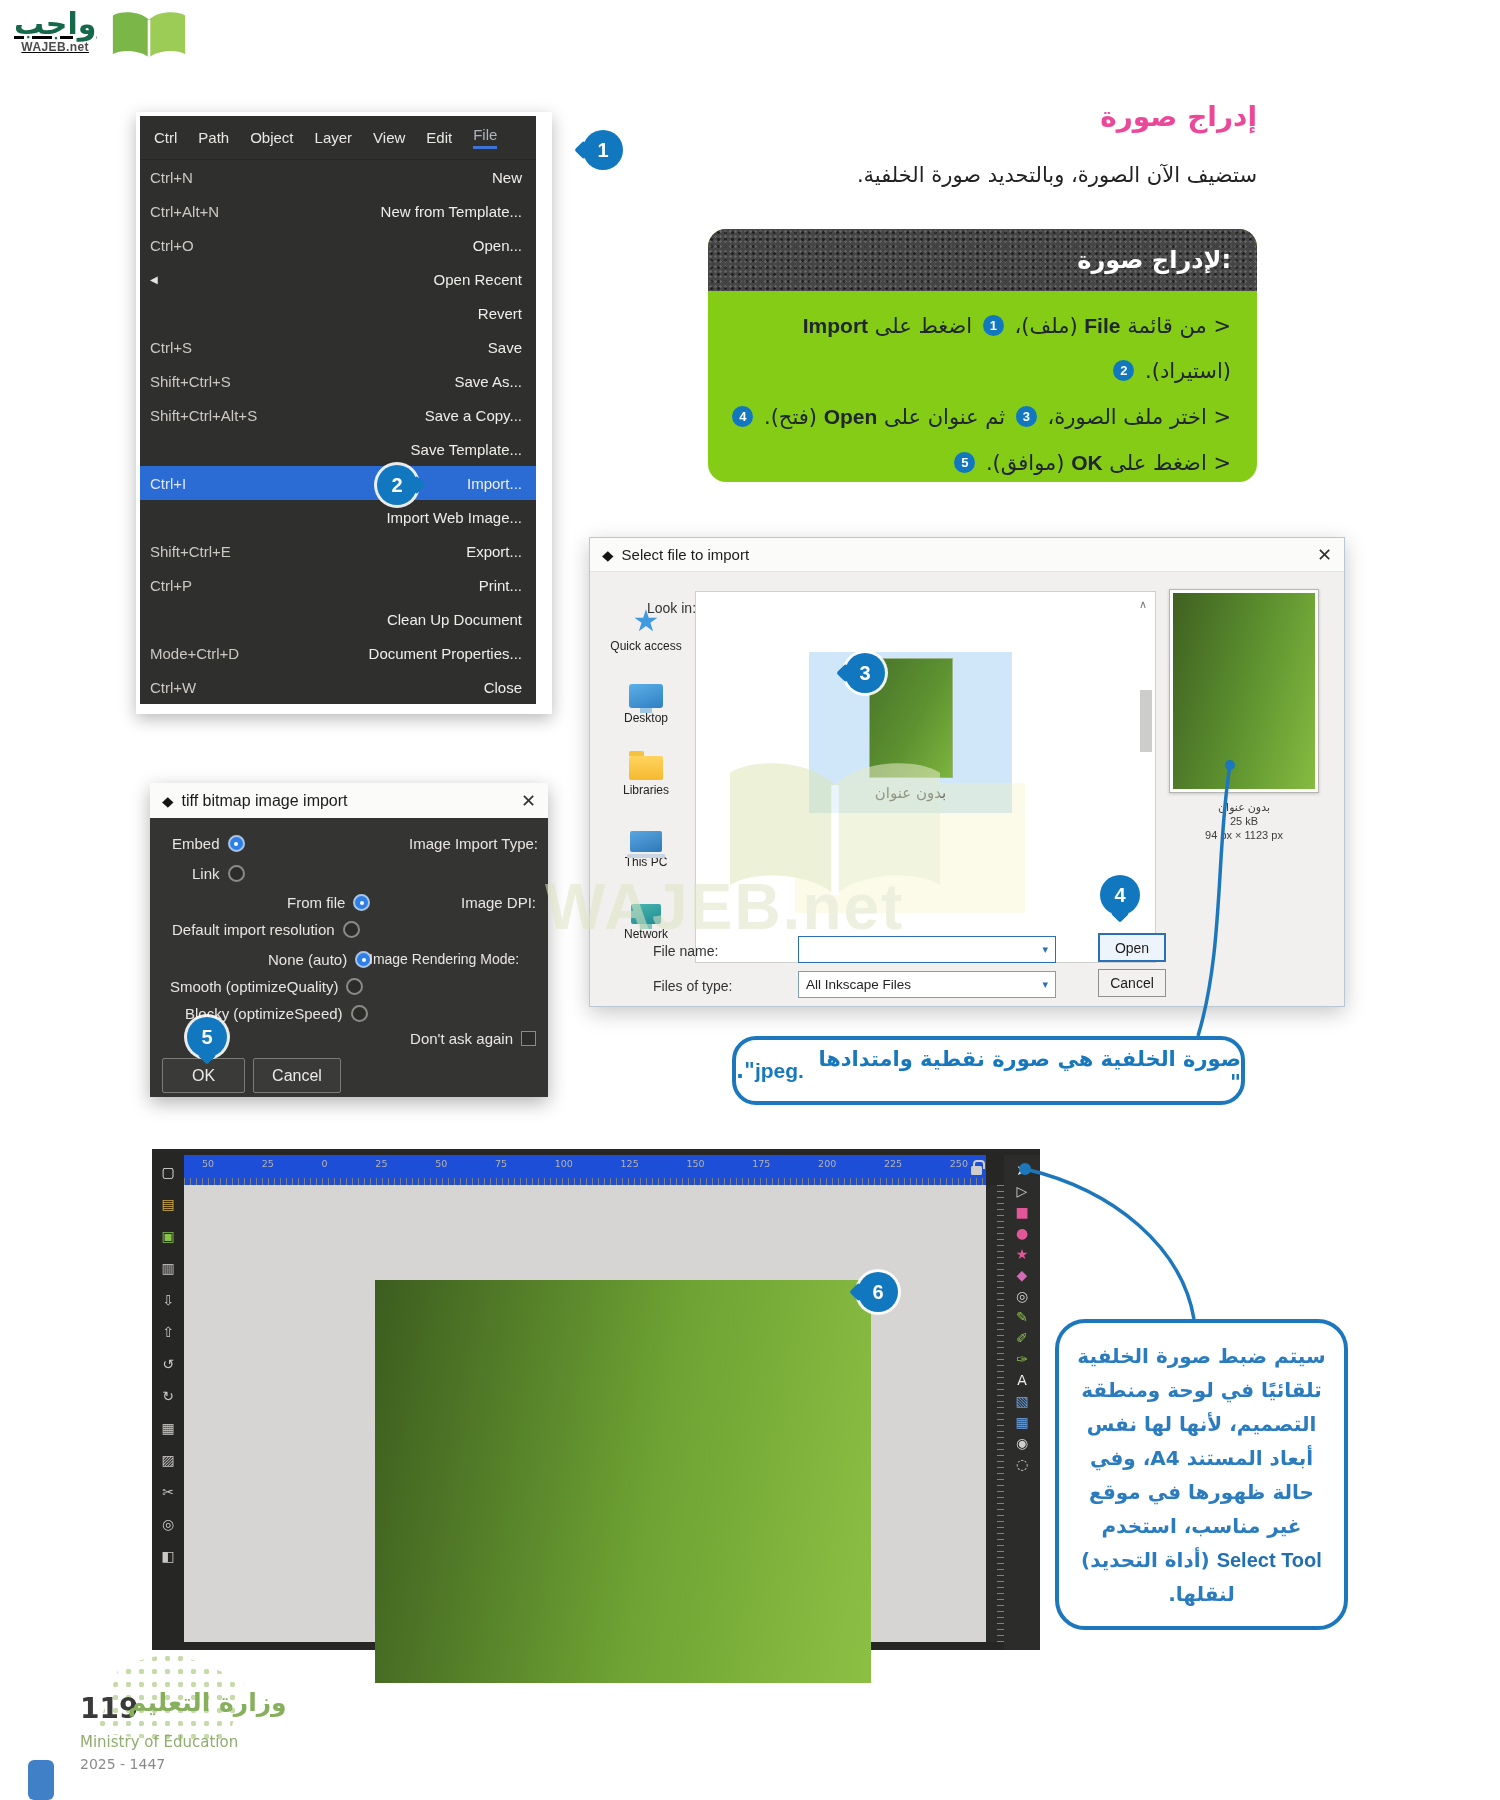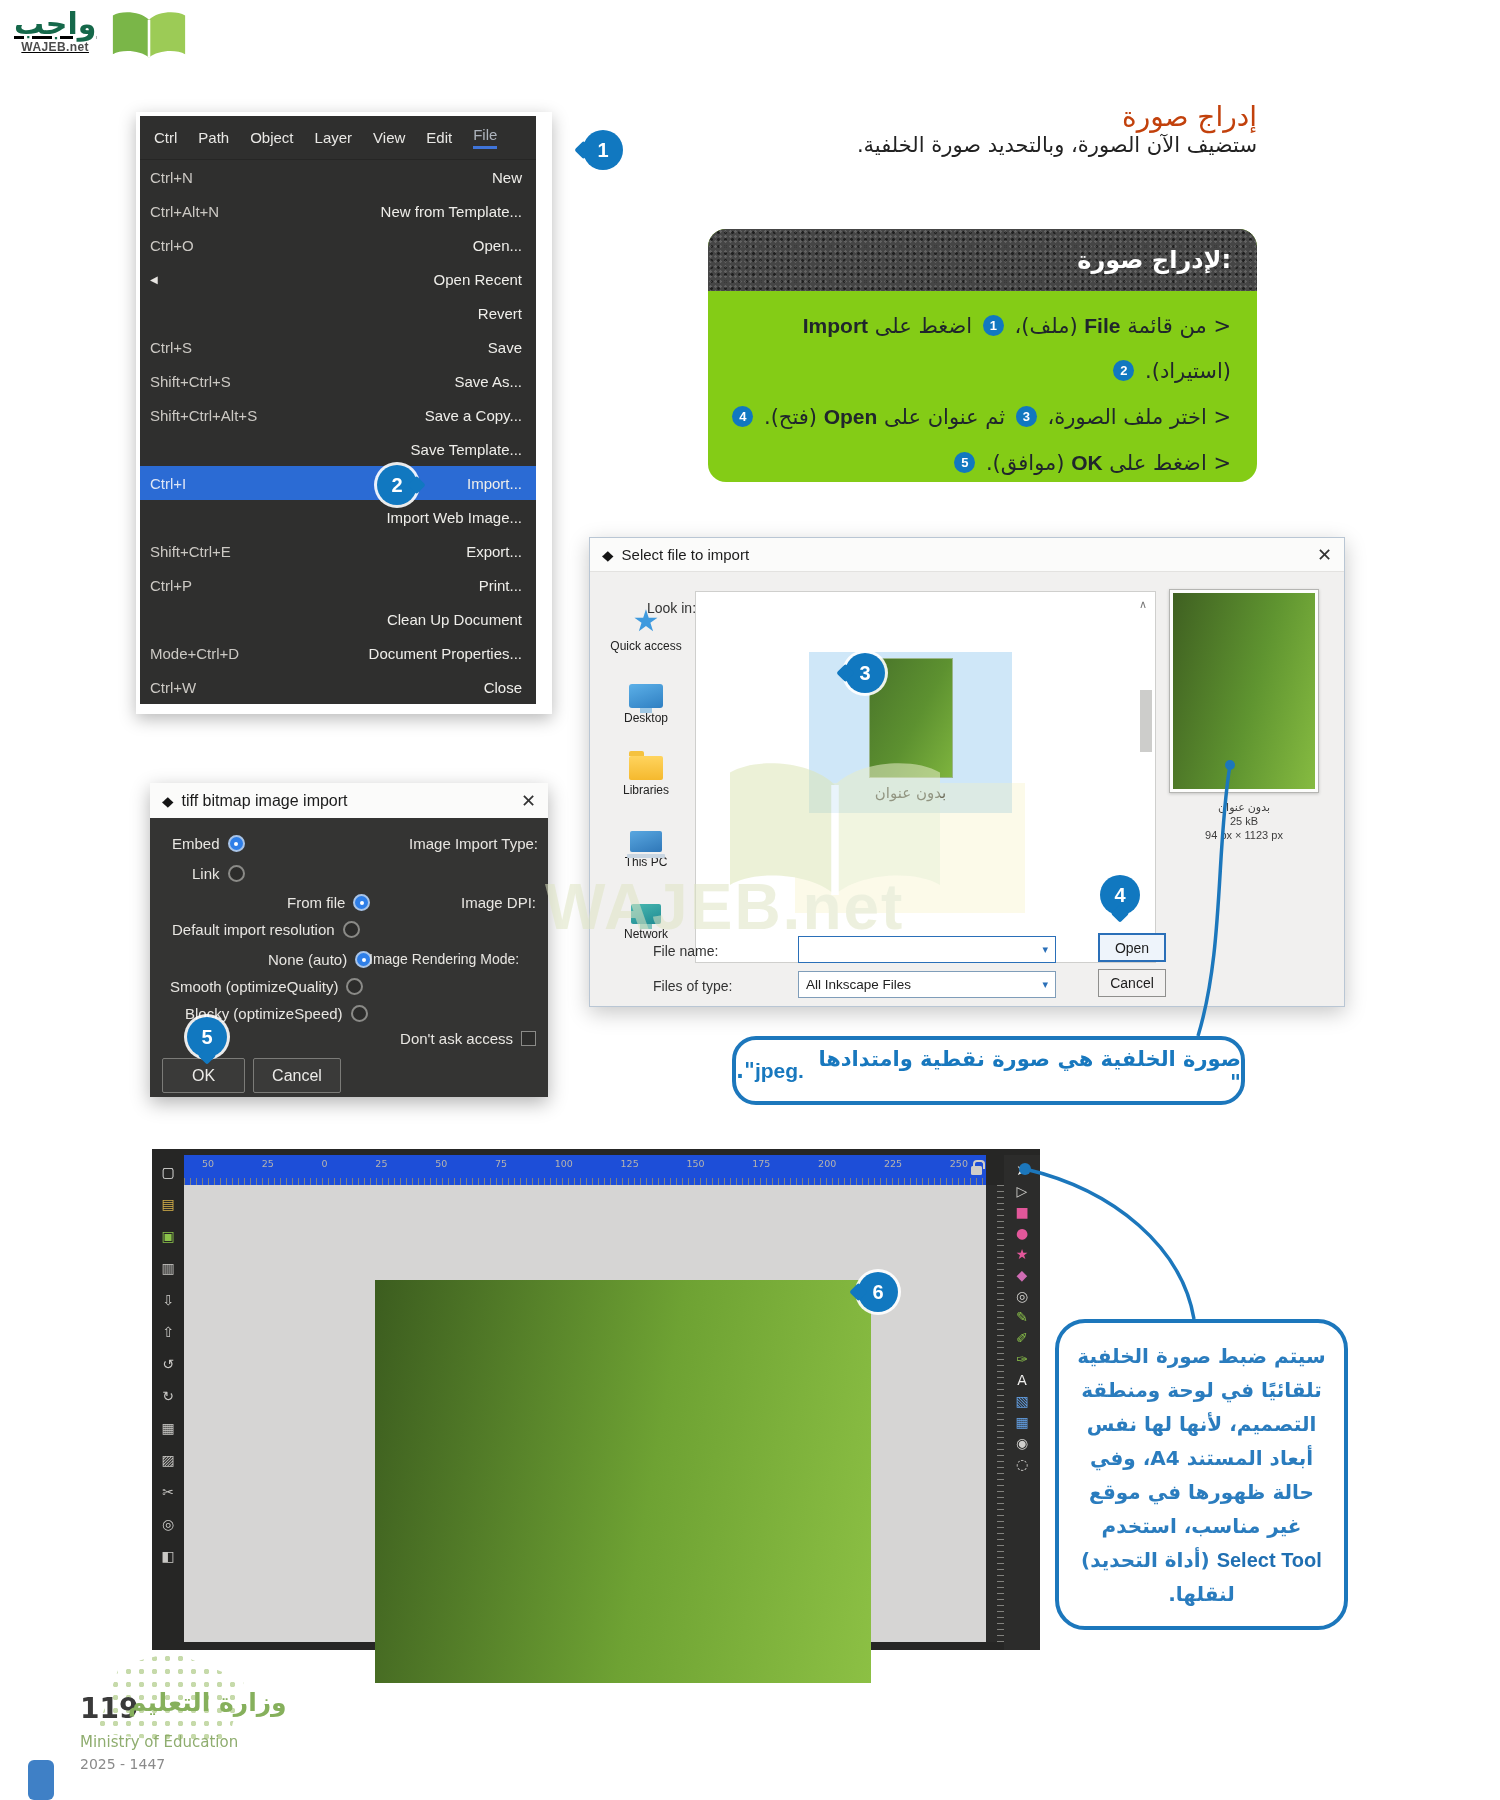--- a/index.html
+++ b/index.html
@@ -10,22 +10,22 @@
 
   
   .brand { position:absolute; left:14px; top:8px; display:flex; align-items:flex-start; gap:10px; }
   .brand-txt { text-align:center;text-decoration:underline; }
   .brand-ar { font-size:30px; font-weight:bold; color:#15684a; line-height:32px; }
   .brand-en { font-size:12px; font-weight:bold; color:#4c4c4c; letter-spacing:.4px; }
   .brand-book { width:86px; height:58px; }
 
   
   .hd { position:absolute; right:243px; top:100px; text-align:right; direction:rtl; }
-  .hd h1 { font-size:28px; font-weight:normal; color:#c2410c; }
-  .hd p  { font-size:21px; color:#222; margin-top:0; }
+  .hd h1 { font-size:28px; font-weight:bold; color:#ec4899; }
+  .hd p  { font-size:21px; color:#222; margin-top:30px; }
 
   
   .marker { position:absolute; width:40px; height:40px; border-radius:50%;
             background:var(--marker,#1178c0); color:#fff; font:bold 20px "Liberation Sans",sans-serif;
             display:flex; align-items:center; justify-content:center; z-index:30;
             box-shadow:0 0 0 3px rgba(255,255,255,.9); }
   .marker::before { content:""; position:absolute; width:13px; height:13px; background:var(--marker,#1178c0); border-radius:2px; }
   .marker.tl::before { left:-6px; top:50%; transform:translateY(-50%) rotate(45deg); }
   .marker.tr::before { right:-6px; top:50%; transform:translateY(-50%) rotate(45deg); }
   .marker.td::before { bottom:-5px; left:50%; transform:translateX(-50%) rotate(45deg); }
@@ -467,21 +467,21 @@
           </div>
           <div class="trow r6">
             <span>Blocky (optimizeSpeed)</span>
             <span class="radio"></span>
           </div>
         </div>
       <span class="tlab iit">Image Import Type:</span>
       <span class="tlab dpi">Image DPI:</span>
       <span class="tlab irm">Image Rendering Mode:</span>
       <div class="dontask">
-        <span>Don't ask access</span>
+        <span>Don't ask again</span>
         <span class="cbx"></span>
       </div>
       <div class="tbtn ok">OK</div>
       <div class="tbtn cancel">Cancel</div>
     </div>
   </section>
 
   <div class="note-jpeg" id="jpeg-note">
       <span>صورة الخلفية هي صورة نقطية وامتدادها "</span>
       <b>.jpeg</b>

